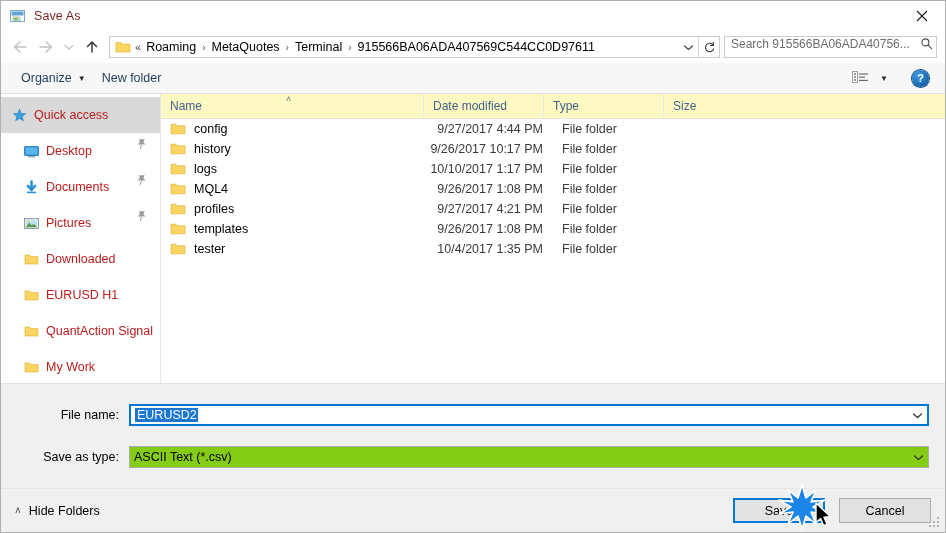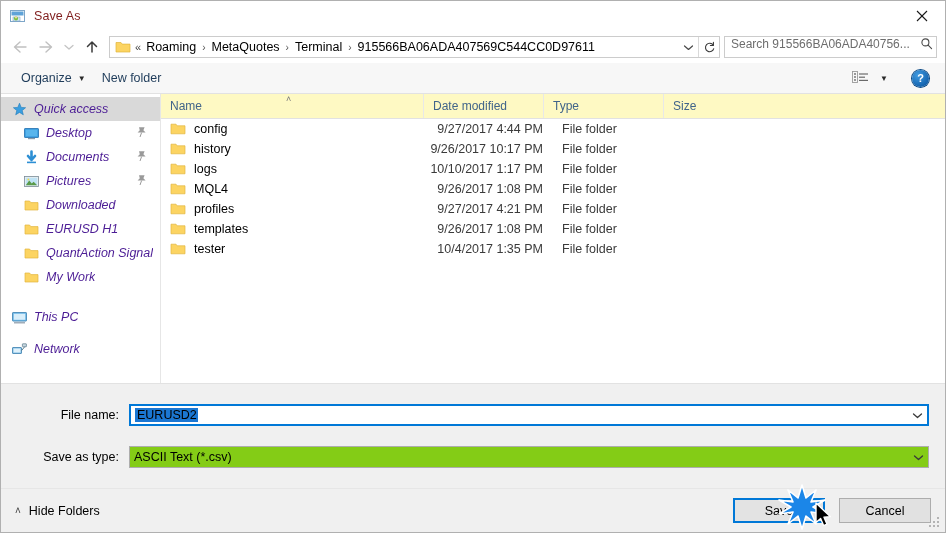--- a/index.html
+++ b/index.html
@@ -217,30 +217,29 @@
   .sidebar {
     width: 160px;
     min-width: 160px;
     background: #ffffff;
     border-right: 1px solid #e6e6e6;
     padding-top: 3px;
     box-sizing: border-box;
     overflow: hidden;
   }
   .side-item {
-    height: 24px;
+    height: 36px;
     display: flex;
     align-items: center;
     padding-left: 22px;
     box-sizing: border-box;
     font-size: 12.5px;
-    color: #4c1d95;
+    color: #b91c1c;
     position: relative;
     white-space: nowrap;
-    font-style: italic;
   }
   .side-item.selected {
     background: #d9d9d9;
   }
   .side-item.root { padding-left: 10px; }
   .side-item .s-icon {
     width: 16px;
     height: 16px;
     margin-right: 7px;
     flex: 0 0 auto;
@@ -375,21 +374,21 @@
   .combo-text {
     flex: 1 1 auto;
     padding-left: 4px;
     font-size: 12.5px;
     color: #000;
     white-space: nowrap;
     overflow: hidden;
   }
   .sel-text {
     background: #1b77d2;
-    color: #000000;
+    color: #ffffff;
     padding: 1px 1px 2px 2px;
   }
   .combo-arrow {
     width: 20px;
     display: flex;
     align-items: center;
     justify-content: center;
     flex: 0 0 auto;
     color: #3a3a3a;
   }

